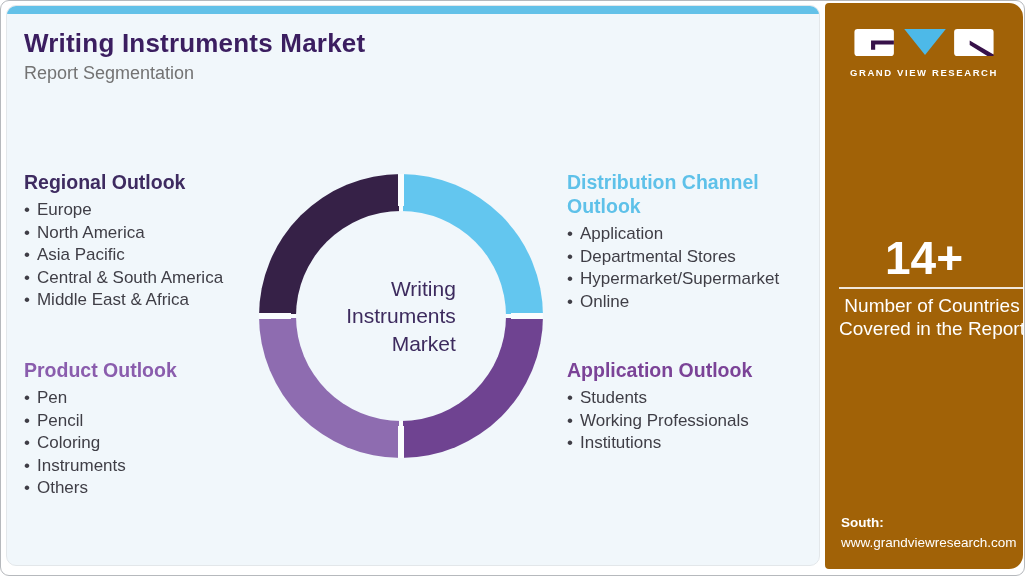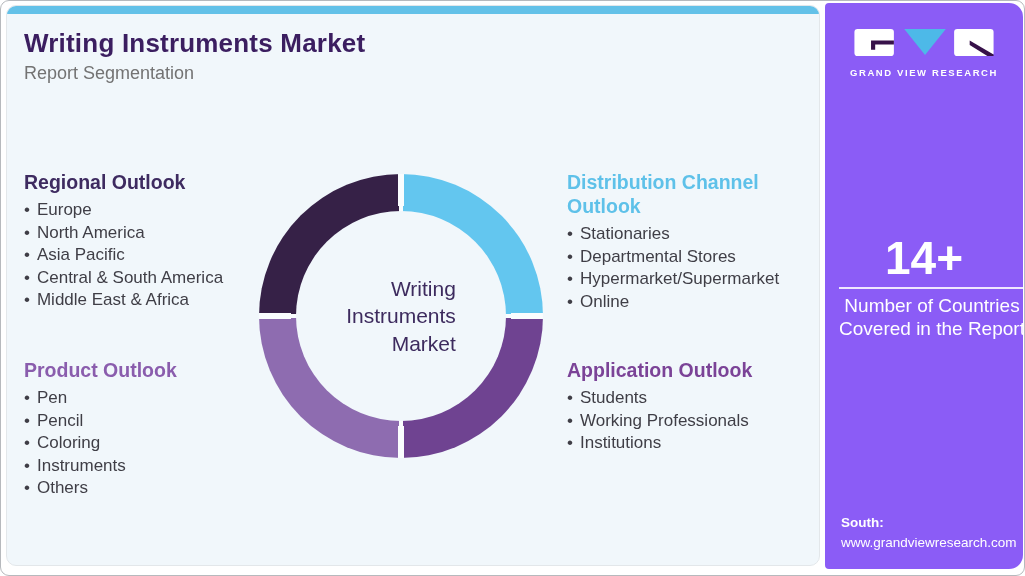--- a/index.html
+++ b/index.html
@@ -55,21 +55,21 @@
   .donut-hole {
     position:absolute; left:37px; top:37px; width:210px; height:210px;
     background:#f1f7fb; border-radius:50%;
     display:flex; align-items:center; justify-content:center; text-align:right;
   }
   .donut-label { font-size:21px; line-height:27.5px; color:#3d2b5e; }
 
   
   .sidebar {
     position:absolute; left:824px; top:2px; width:198px; height:566px;
-    background:#8b5cf6; border-radius:4px 14px 14px 4px;
+    background:#a16207; border-radius:4px 14px 14px 4px;
   }
   .logo-wrap { position:absolute; top:26px; left:0; width:100%; text-align:center; }
   .logo-text {
     margin-top:7px; font-size:9.5px; font-weight:700; letter-spacing:1.6px;
     color:#ffffff; white-space:nowrap;
   }
   .stat-value {
     position:absolute; top:228px; left:0; width:100%; text-align:center;
     font-size:46px; font-weight:700; color:#ffffff;
   }
@@ -114,21 +114,21 @@
           <li>Pencil</li>
           <li>Coloring</li>
           <li>Instruments</li>
           <li>Others</li>
         </ul>
     </div>
 
     <div class="section sec-distribution">
       <div class="sec-title">Distribution Channel Outlook</div>
       <ul class="sec-list">
-          <li>Stationaries</li>
+          <li>Application</li>
           <li>Departmental Stores</li>
           <li>Hypermarket/Supermarket</li>
           <li>Online</li>
         </ul>
     </div>
 
     <div class="section sec-application">
       <div class="sec-title">Application Outlook</div>
       <ul class="sec-list">
           <li>Students</li>

